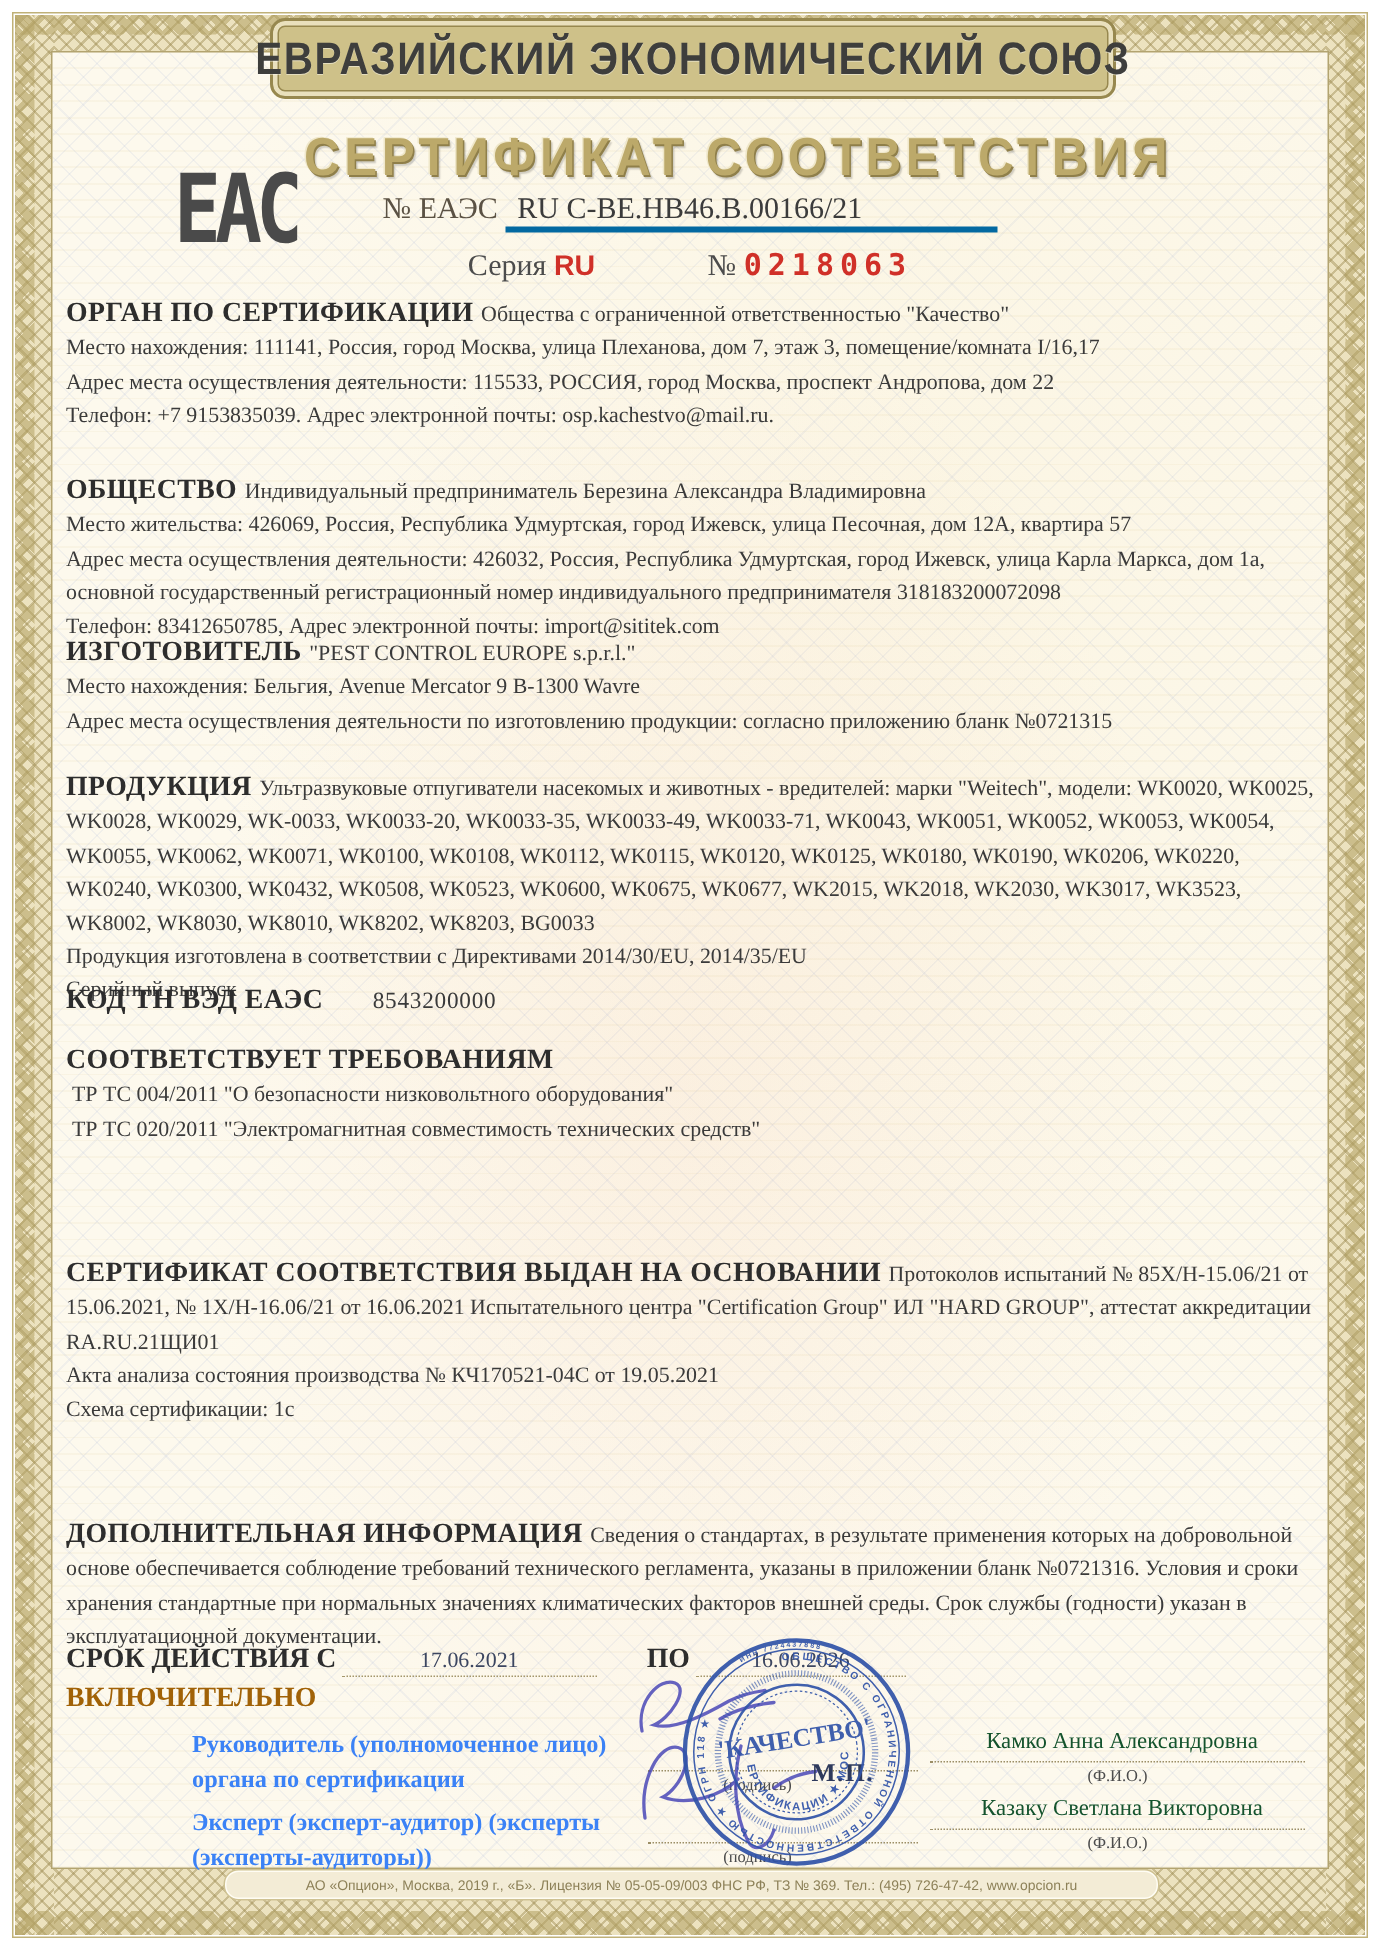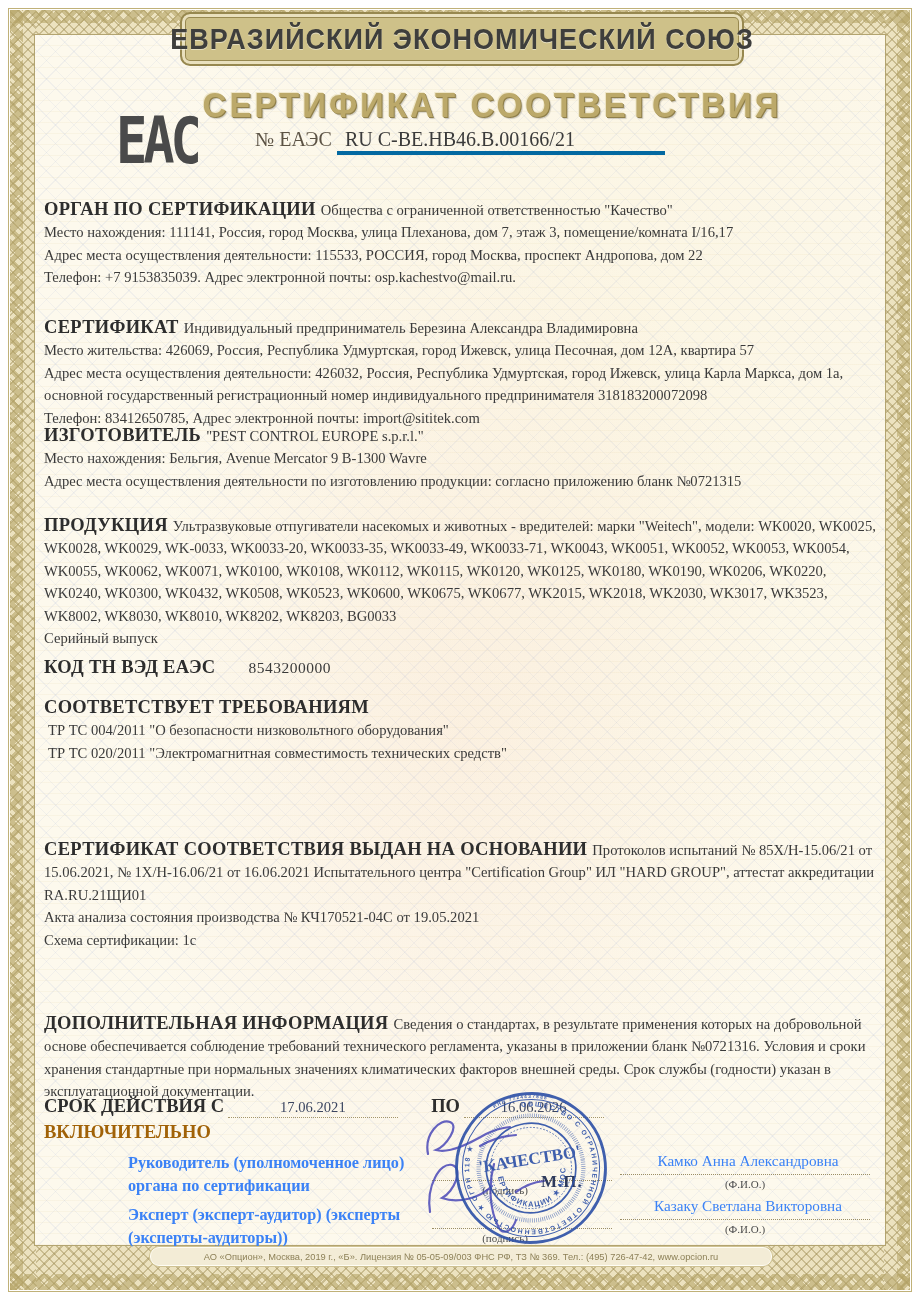--- a/index.html
+++ b/index.html
@@ -70,21 +70,21 @@
   .validity{position:absolute;left:44px;top:1096px;width:836px;font-size:14.6px;}
   .validity b{font-size:18.5px;color:#2d2d2d;}
   .dateline{display:inline-block;text-align:center;border-bottom:1px dotted #a3966b;color:#3c4660;
     font-size:14.6px;vertical-align:baseline;padding-bottom:1px;}
   .incl{position:absolute;left:44px;top:1122px;font-size:18.5px;font-weight:bold;color:#a16207;}
 
   
   .siglabel{position:absolute;left:128px;width:330px;font-weight:bold;font-size:16.2px;color:#3b82f6;line-height:23px;}
   .sigline{position:absolute;border-bottom:1px dotted #9b8e66;}
   .sigcap{position:absolute;font-size:11px;color:#4c4c4c;text-align:center;}
-  .signame{position:absolute;font-size:15.2px;color:#3b82f6;text-align:center;}
+  .signame{position:absolute;font-size:15.2px;color:#14532d;text-align:center;}
 
   .mp{position:absolute;left:541px;top:1172px;font-size:17px;font-weight:bold;color:#2e3a5c;letter-spacing:1px;}
 
   
   .stampbox{position:absolute;left:438px;top:1075px;width:186px;height:186px;transform:rotate(-9deg);opacity:.92;}
   .sigsvg{position:absolute;}
 
   
   .footer{position:absolute;left:150px;top:1247px;width:620px;height:17px;border-radius:9px;
     background:#f3ecd6;border:1px solid #fffdf4;box-shadow:0 0 0 1px #cfc293;
@@ -114,44 +114,51 @@
   <div class="eac">ЕАС</div>
 
   <div class="title">
     <span>СЕРТИФИКАТ СООТВЕТСТВИЯ</span>
   </div>
 
   <div class="numrow">
     <span class="lbl">№ ЕАЭС</span>
     <span class="val">RU C-BE.HB46.B.00166/21</span>
   </div>
+  <div class="serrow">
+    <span class="lbl">Серия</span>
+    <span class="red series-val">RU</span>
+    <span class="lbl">№</span>
+    <span class="red blank-no">0218063</span>
+  </div>
 
   <div class="sec" style="top:198px;">
     <b class="h">ОРГАН ПО СЕРТИФИКАЦИИ</b><span>Общества с ограниченной ответственностью "Качество"</span>
     <span class="ln">Место нахождения: 111141, Россия, город Москва, улица Плеханова, дом 7, этаж 3, помещение/комната I/16,17</span>
     <span class="ln">Адрес места осуществления деятельности: 115533, РОССИЯ, город Москва, проспект Андропова, дом 22</span>
     <span class="ln">Телефон: +7 9153835039. Адрес электронной почты: osp.kachestvo@mail.ru.</span>
   </div>
 
   <div class="sec" style="top:316px;">
-    <b class="h">СЕРТИФИКАТ</b><span>Индивидуальный предприниматель Березина Александра Владимировна</span>
+    <b class="h">ОБЩЕСТВО</b><span>Индивидуальный предприниматель Березина Александра Владимировна</span>
     <span class="ln">Место жительства: 426069, Россия, Республика Удмуртская, город Ижевск, улица Песочная, дом 12А, квартира 57</span>
     <span class="ln">Адрес места осуществления деятельности: 426032, Россия, Республика Удмуртская, город Ижевск, улица Карла Маркса, дом 1а,</span>
     <span class="ln">основной государственный регистрационный номер индивидуального предпринимателя 318183200072098</span>
     <span class="ln">Телефон: 83412650785, Адрес электронной почты: import@sititek.com</span>
   </div>
 
   <div class="sec" style="top:424px;">
     <b class="h">ИЗГОТОВИТЕЛЬ</b><span>"PEST CONTROL EUROPE s.p.r.l."</span>
     <span class="ln">Место нахождения: Бельгия, Avenue Mercator 9 B-1300 Wavre</span>
     <span class="ln">Адрес места осуществления деятельности по изготовлению продукции: согласно приложению бланк №0721315</span>
   </div>
 
   <div class="sec" style="top:514px;">
     <b class="h">ПРОДУКЦИЯ</b><span>Ультразвуковые отпугиватели насекомых и животных - вредителей: марки "Weitech", модели: WK0020, WK0025, WK0028, WK0029, WK-0033, WK0033-20, WK0033-35, WK0033-49, WK0033-71, WK0043, WK0051, WK0052, WK0053, WK0054, WK0055, WK0062, WK0071, WK0100, WK0108, WK0112, WK0115, WK0120, WK0125, WK0180, WK0190, WK0206, WK0220, WK0240, WK0300, WK0432, WK0508, WK0523, WK0600, WK0675, WK0677, WK2015, WK2018, WK2030, WK3017, WK3523, WK8002, WK8030, WK8010, WK8202, WK8203, BG0033</span>
+    <span class="ln">Продукция изготовлена в соответствии с Директивами 2014/30/EU,  2014/35/EU</span>
     <span class="ln">Серийный выпуск</span>
   </div>
 
   <div class="sec" style="top:656px;">
     <b class="h">КОД ТН ВЭД ЕАЭС</b><span class="codeval">8543200000</span>
   </div>
 
   <div class="sec" style="top:696px;">
     <b class="h">СООТВЕТСТВУЕТ ТРЕБОВАНИЯМ</b>
     <span class="ln" style="padding-left:4px;">ТР ТС 004/2011 "О безопасности низковольтного оборудования"</span>

